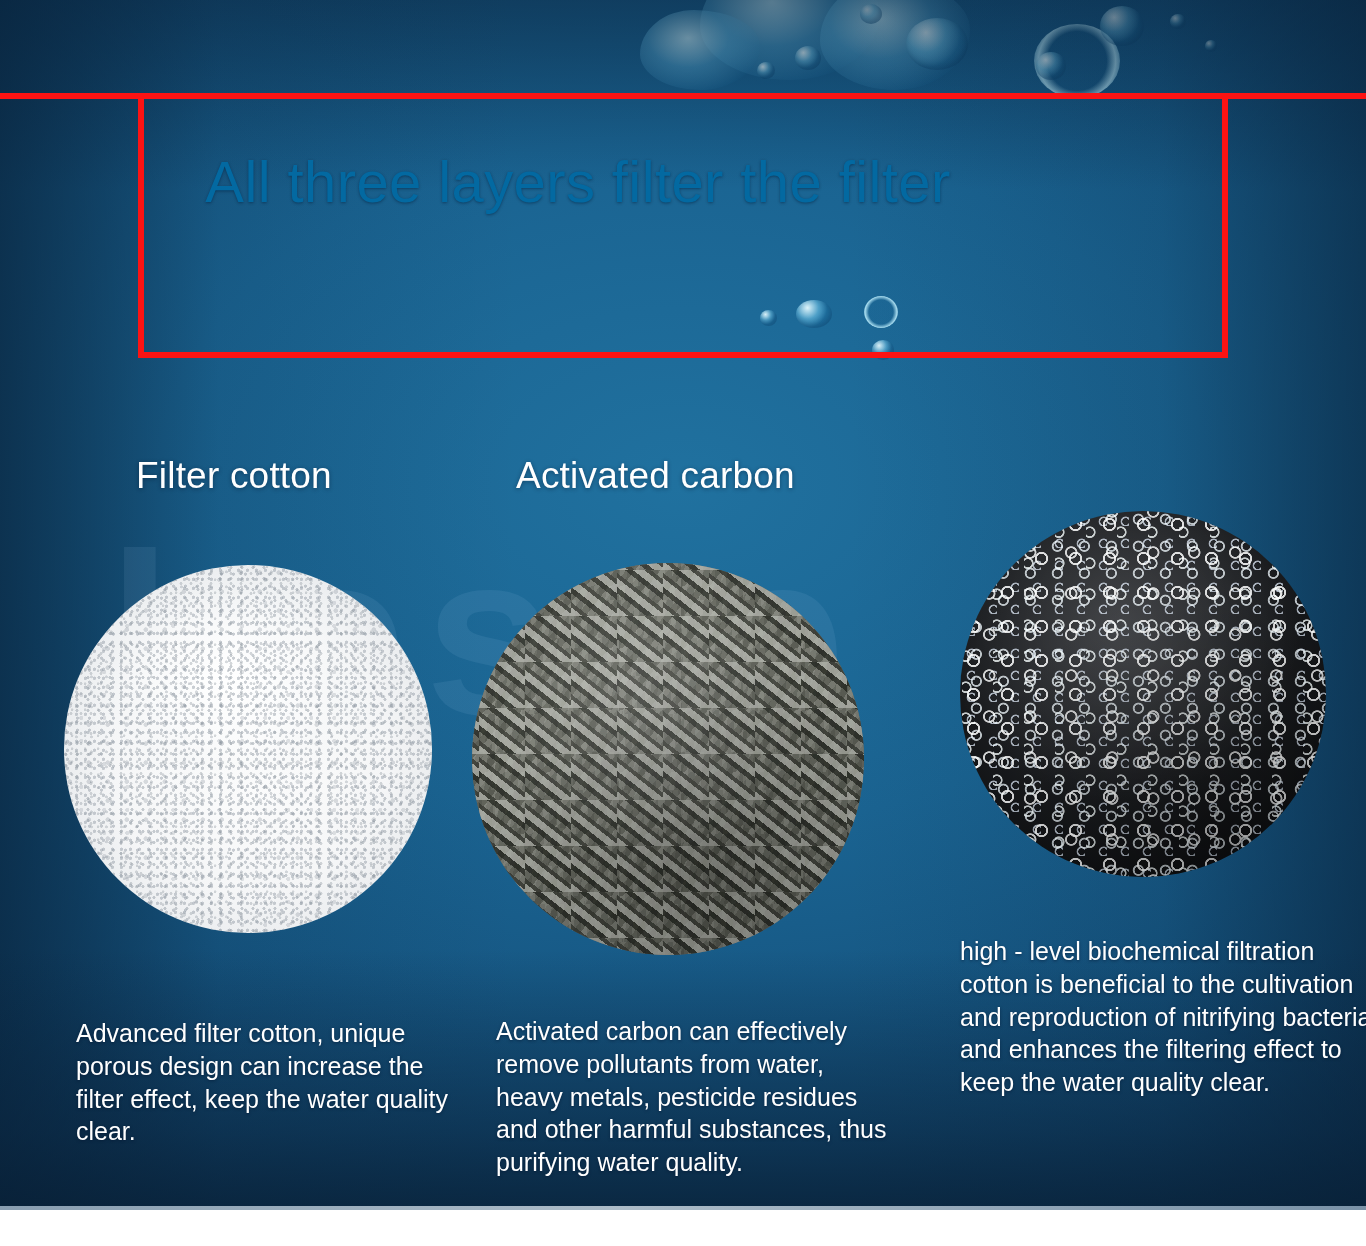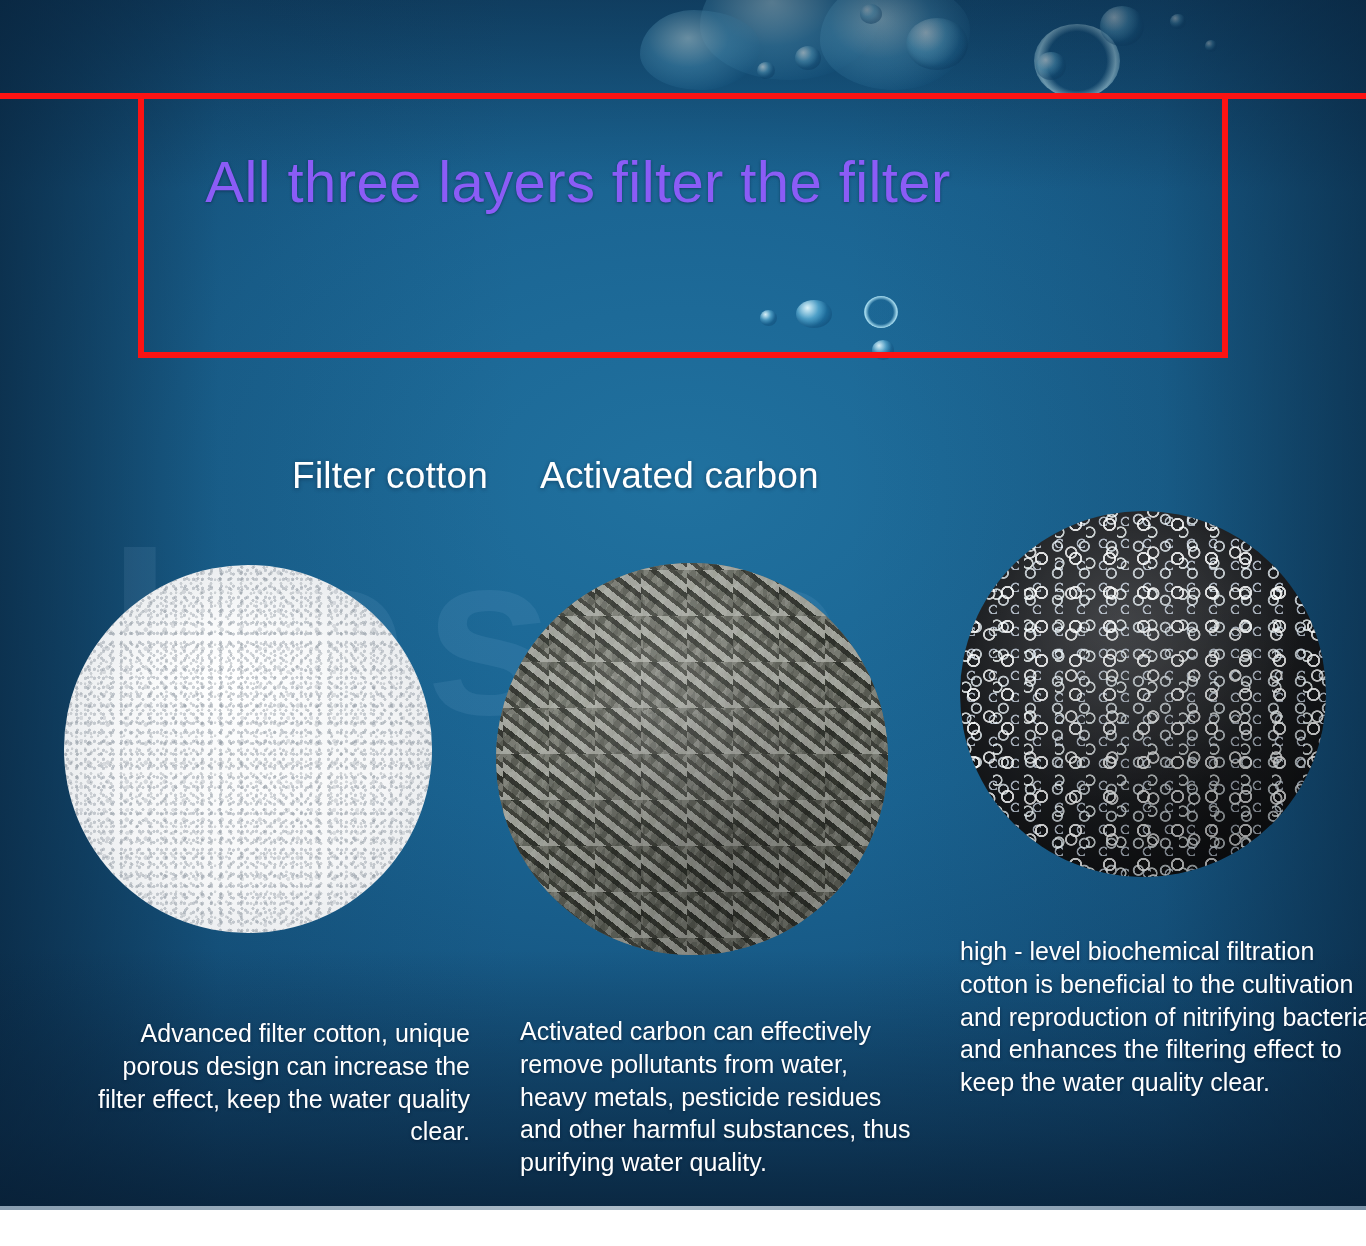--- a/index.html
+++ b/index.html
@@ -99,21 +99,21 @@
     background: #fc1313;
   }
 
   
   .headline {
     position: absolute;
     left: 138px;
     top: 152px;
     width: 880px;
     text-align: center;
-    color: #8b5cf6;
+    color: #0369a1;
     font-size: 58px;
     font-weight: 400;
     letter-spacing: 0.4px;
     line-height: 1.05;
     text-shadow: 0 1px 3px rgba(0,20,45,0.45);
     white-space: nowrap;
   }
   .subhead {
     position: absolute;
     left: 138px;
@@ -144,22 +144,22 @@
 
   
   .cols {
     position: absolute;
     left: 0;
     top: 455px;
     width: 1366px;
     height: 755px;
   }
   .col { position: absolute; top: 0; }
-  .col-1 { left: 58px;  width: 430px; text-align: right; }
-  .col-2 { left: 496px; width: 420px; }
+  .col-1 { left: 58px;  width: 430px; }
+  .col-2 { left: 472px; width: 420px; }
   .col-3 { left: 930px; width: 420px; }
 
   .col-title {
     color: #ffffff;
     font-size: 37px;
     font-weight: 400;
     letter-spacing: 0.2px;
     white-space: nowrap;
     text-shadow: 0 1px 4px rgba(0,20,45,0.45);
     height: 60px;
@@ -264,21 +264,21 @@
 
   
   .col-body {
     color: #ffffff;
     font-size: 25px;
     line-height: 1.31;
     font-weight: 400;
     text-shadow: 0 1px 3px rgba(0,20,45,0.55);
     margin-top: 36px;
   }
-  .col-1 .col-body { margin-left: 12px; width: 400px; margin-top: 84px; }
+  .col-1 .col-body { margin-left: 18px; width: 400px; margin-top: 84px; }
   .col-2 .col-body { margin-left: 24px; width: 392px; margin-top: 60px; }
   .col-3 .col-body { margin-left: 30px; width: 420px; margin-top: 58px; }
 
   
   .bottom-strip {
     position: absolute;
     left: 0;
     top: 1210px;
     width: 1366px;
     height: 36px;

